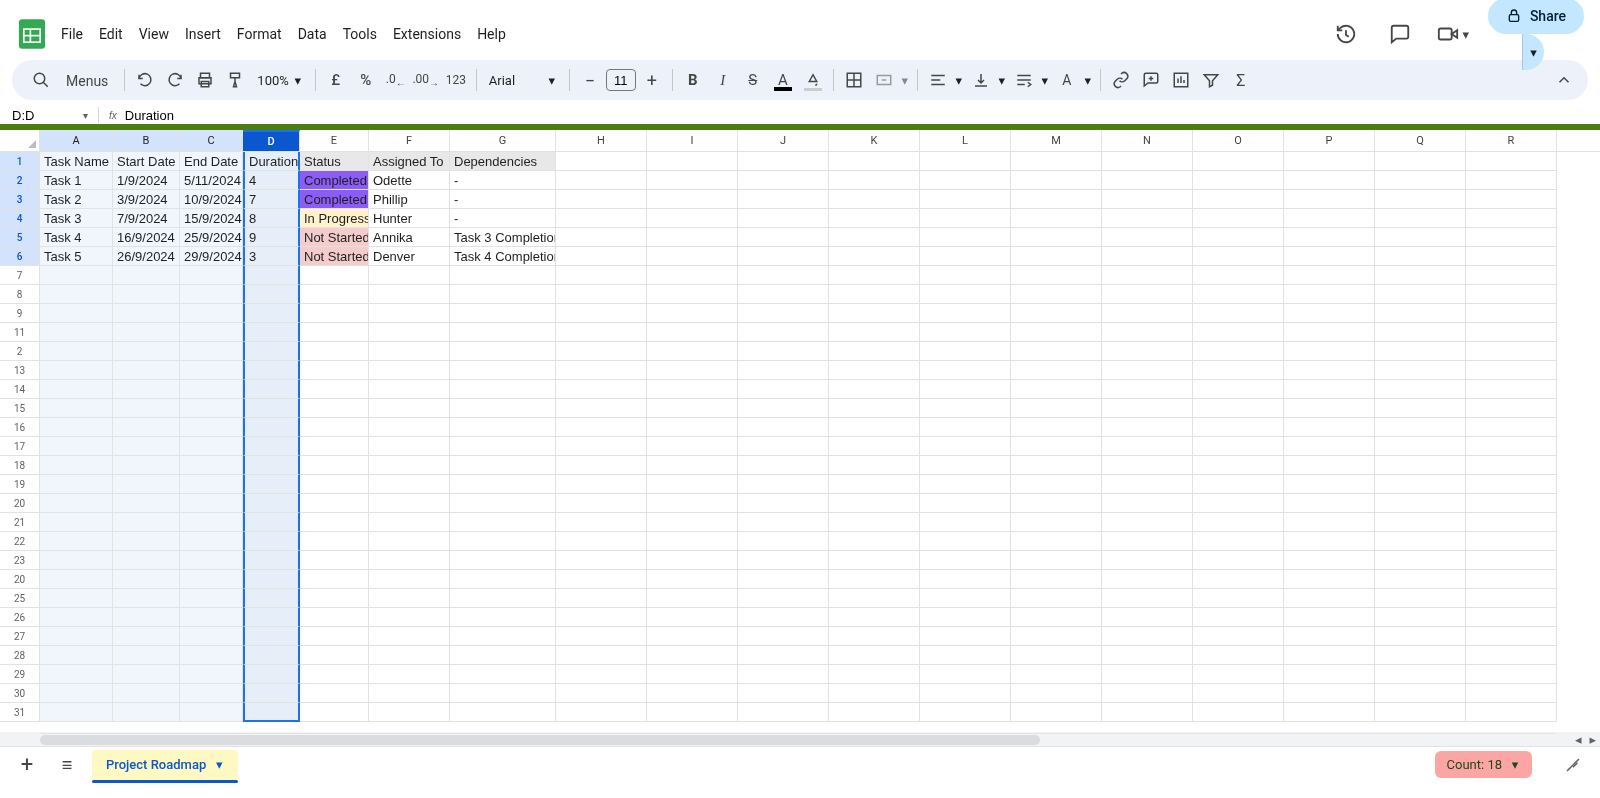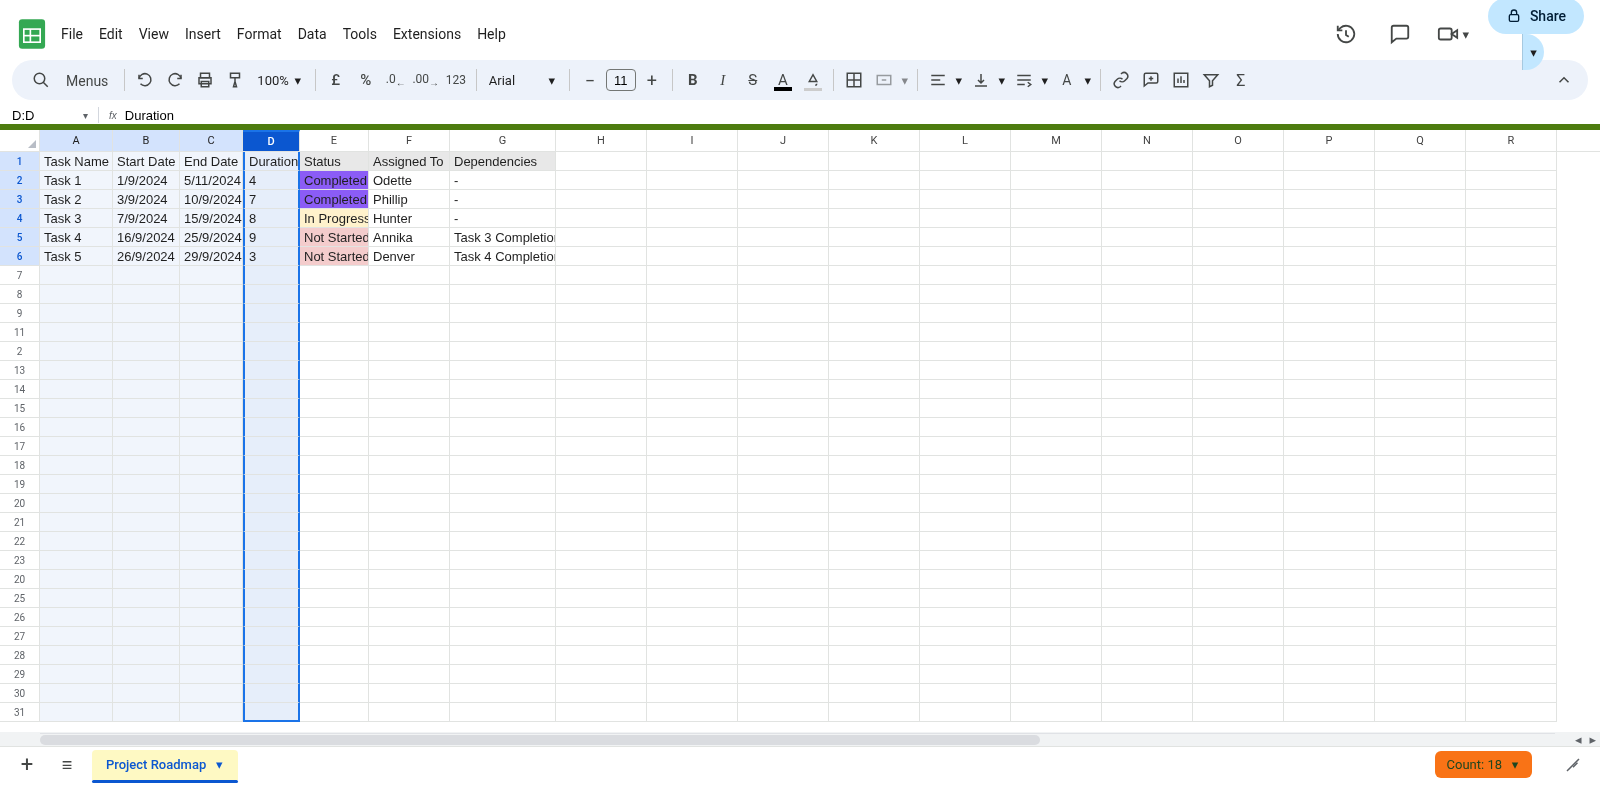--- a/index.html
+++ b/index.html
@@ -90,21 +90,21 @@
 
 .hscroll { height: 14px; background: #f1f3f4; display: flex; align-items: center; }
 .hscroll-track { flex: 1; height: 12px; background: #f1f3f4; border-top:1px solid #e0e2e6; position: relative; margin: 0 16px 0 40px; }
 .hscroll-thumb { position: absolute; left: 0; width: 1000px; height: 10px; top: 1px; background: #dadce0; border-radius: 5px; }
 
 
 .bottom-bar { height: 36px; display: flex; align-items: center; border-top: 1px solid #e1e3e1; padding: 0 12px; gap: 10px; }
 .bb-btn { width: 30px; height: 30px; display: flex; align-items: center; justify-content: center; color: #444746; cursor: pointer; border-radius: 4px; }
 .sheet-tab { display: flex; align-items: center; gap: 8px; background: #fef9c3; padding: 0 14px; height: 30px; border-radius: 4px 4px 0 0; font-size: 13px; font-weight: 500; color: #0b57d0; cursor: pointer; position: relative;}
 .sheet-tab::after{content:'';position:absolute;left:0;right:0;bottom:-3px;height:3px;background:#0b57d0;border-radius:2px;}
-.count-chip { margin-left: auto; background: #f97316; color: #1e4620; padding: 6px 12px; border-radius: 6px; font-size: 13px; display: flex; align-items: center; gap: 8px; cursor: pointer; }
+.count-chip { margin-left: auto; background: #fca5a5; color: #1e4620; padding: 6px 12px; border-radius: 6px; font-size: 13px; display: flex; align-items: center; gap: 8px; cursor: pointer; }
 .explore-btn { width: 30px; height: 30px; margin-left: 16px; display: flex; align-items: center; justify-content: center; color: #5f6368; cursor: pointer; }
 
 
 .w-A{width:73px;} .w-B{width:67px;} .w-C{width:63px;} .w-D{width:57px;} .w-E{width:69px;} .w-F{width:81px;} .w-G{width:106px;}
 .w-rest{width:91px;}
 </style>
 </head>
 <body>
 
 <div class="title-bar">

